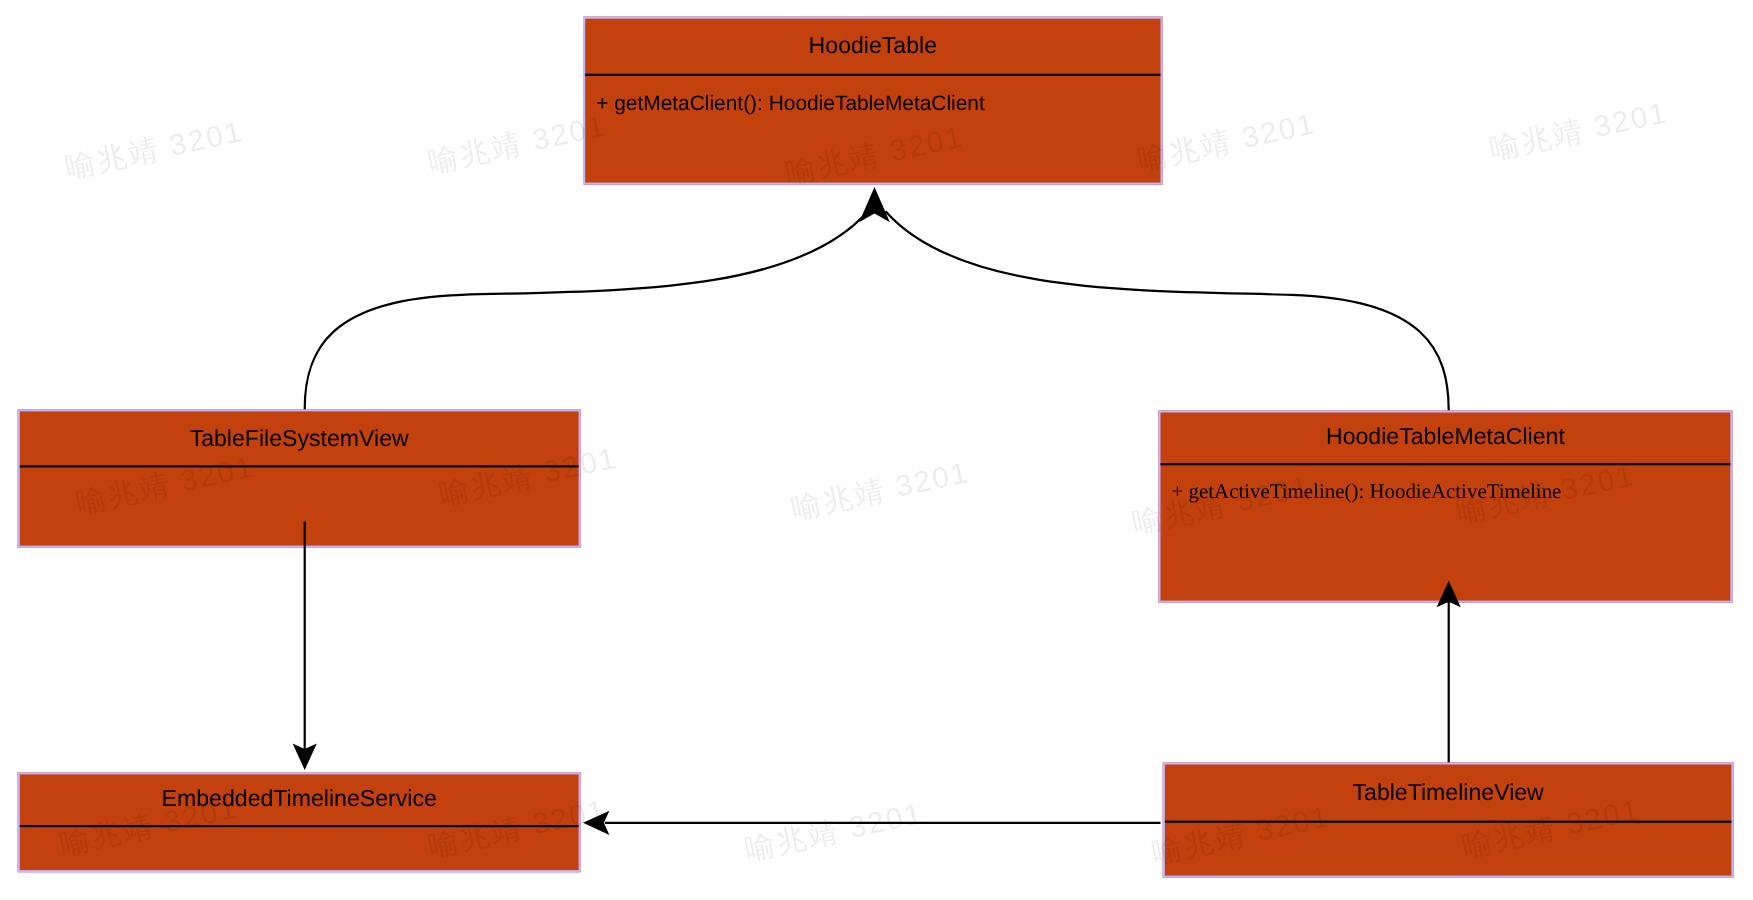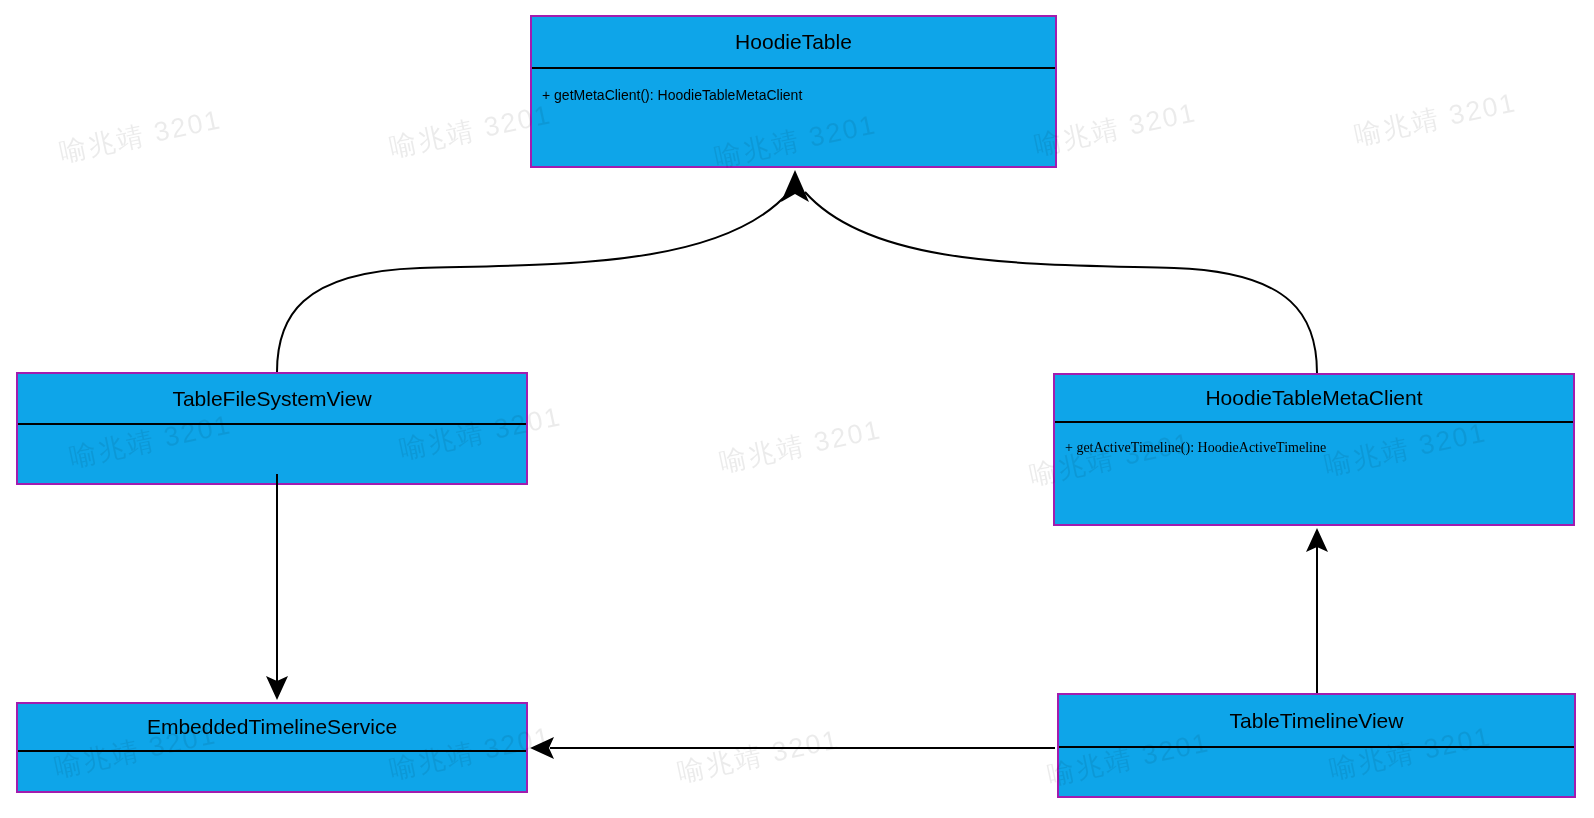--- a/index.html
+++ b/index.html
@@ -7,48 +7,48 @@
     position:relative;
     width:1594px;height:818px;
     background:#ffffff;
     font-family:"Liberation Sans", sans-serif;
     color:#000000;
     overflow:hidden;
   }
   
   .class-box{
     position:absolute;
-    background:#0ea5e9;
-    border:2px solid #a21caf;
+    background:#c2410c;
+    border:2px solid #c4b5fd;
     box-sizing:border-box;
     z-index:1;
   }
   .class-title{
     display:flex;align-items:center;justify-content:center;
     border-bottom:2px solid #000000;
     font-size:21px;
     box-sizing:content-box;
   }
   .class-methods{display:flex;flex-direction:column;}
   .class-method{
     display:flex;align-items:center;
     padding-left:10px;
-    font-size:14px;
+    font-size:19px;
     white-space:nowrap;
   }
   .class-empty{flex:1;}
 
   #box-hoodietable{left:530px;top:15px;width:527px;height:153px;}
   #box-hoodietable .class-title{height:50px;}
   #box-hoodietable .class-method{height:48px;padding-top:2px;}
 
-  #box-tablefilesystemview{left:16px;top:372px;width:512px;height:113px;}
+  #box-tablefilesystemview{left:16px;top:372px;width:512px;height:126px;}
   #box-tablefilesystemview .class-title{height:49px;}
 
-  #box-hoodietablemetaclient{left:1053px;top:373px;width:522px;height:153px;}
+  #box-hoodietablemetaclient{left:1053px;top:373px;width:522px;height:175px;}
   #box-hoodietablemetaclient .class-title{height:46px;}
   #box-hoodietablemetaclient .class-method{height:50px;font-family:Liberation Serif, serif;}
 
   #box-embeddedtimelineservice{left:16px;top:702px;width:512px;height:91px;}
   #box-embeddedtimelineservice .class-title{height:46px;}
 
   #box-tabletimelineview{left:1057px;top:693px;width:519px;height:105px;text-align:right;}
   #box-tabletimelineview .class-title{height:51px;}
 
   

